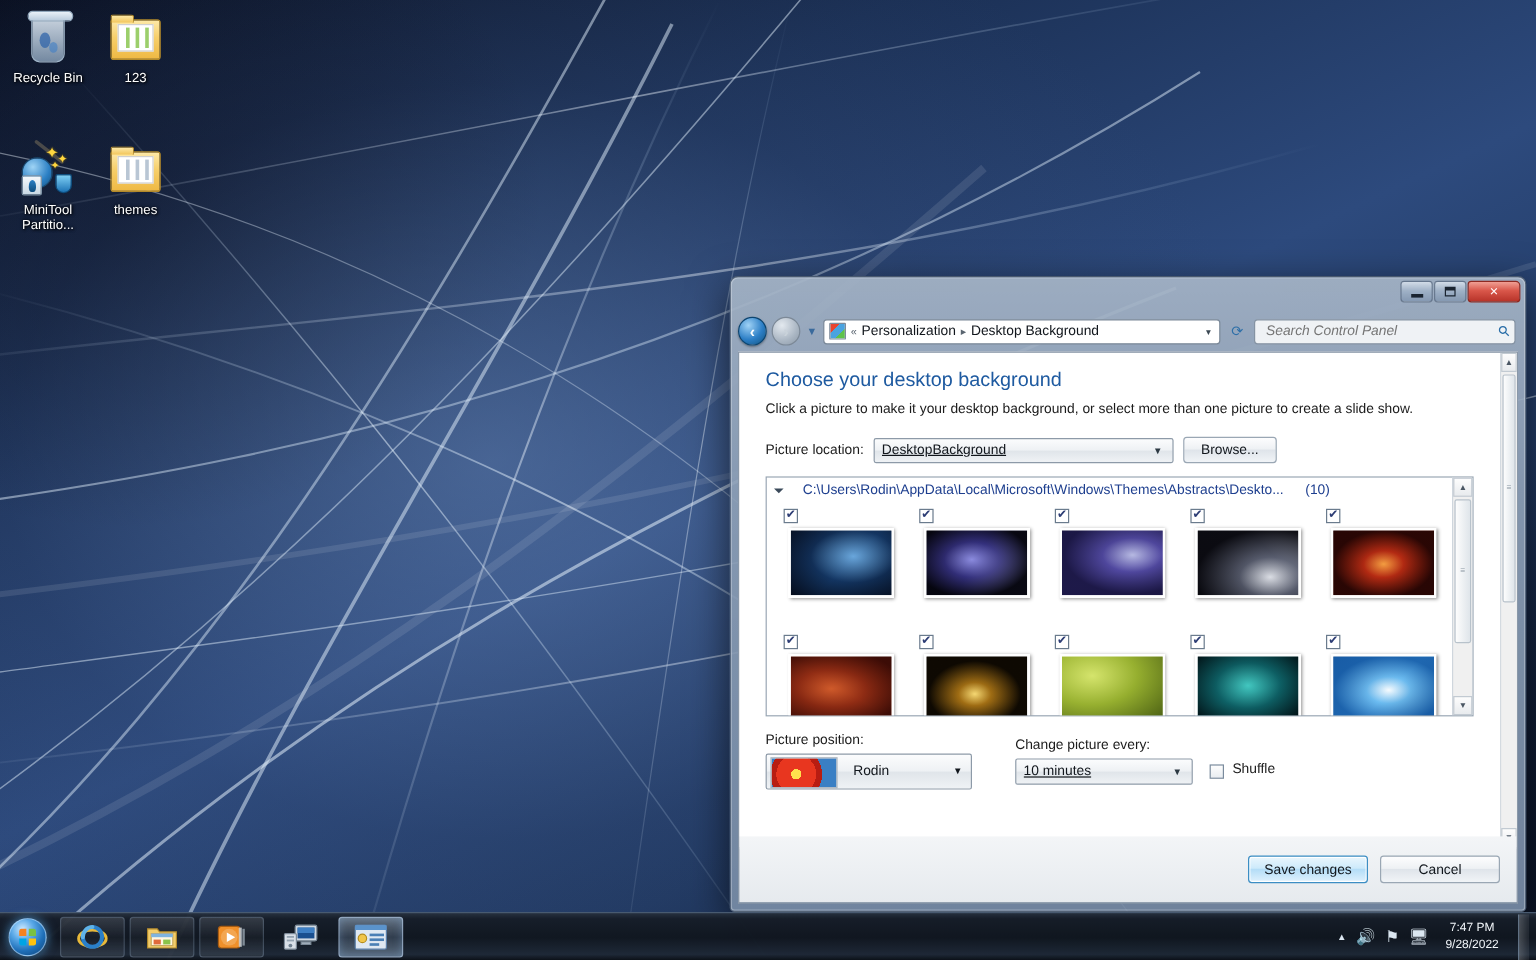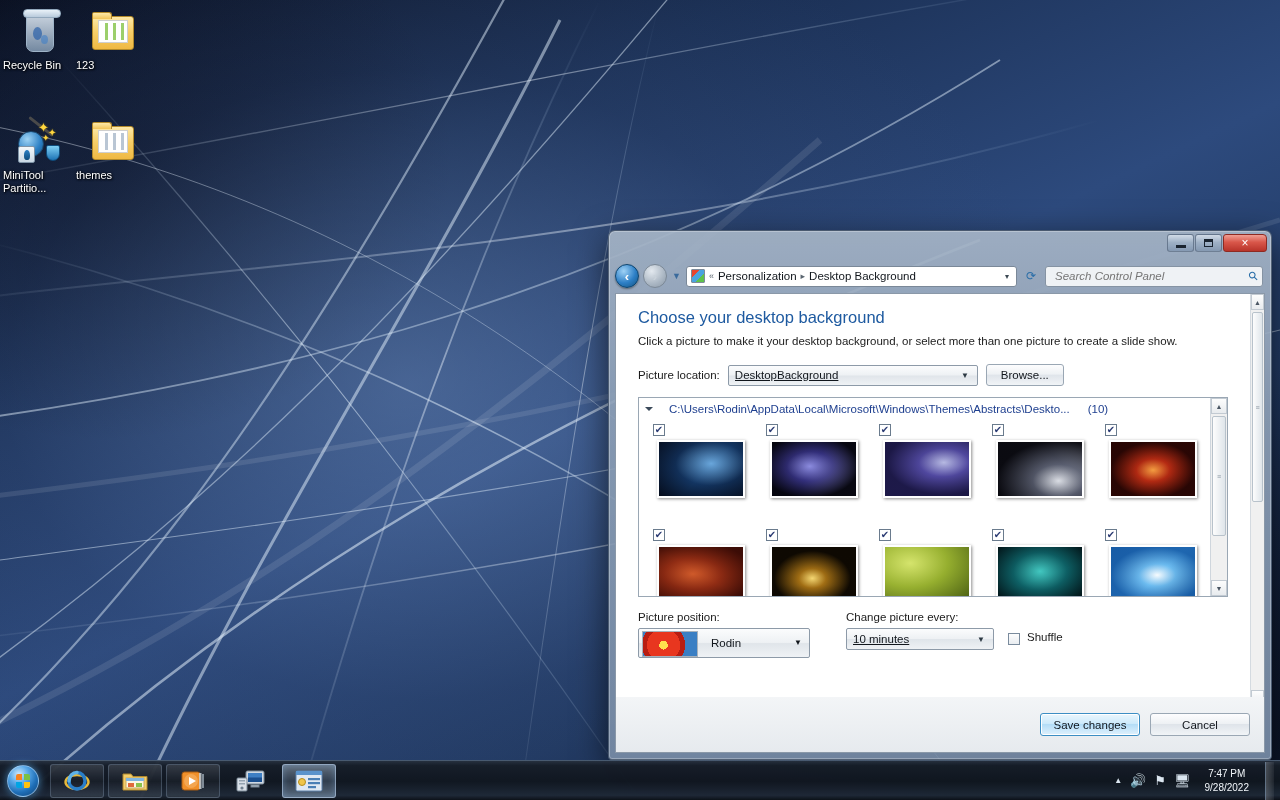--- a/index.html
+++ b/index.html
@@ -19,20 +19,21 @@
       radial-gradient(ellipse 500px 400px at 8% 20%, rgba(12,20,40,0.85) 0%, rgba(12,20,40,0) 70%),
       radial-gradient(ellipse 600px 500px at 85% 85%, rgba(8,14,30,0.8) 0%, rgba(8,14,30,0) 70%),
       linear-gradient(155deg, #0a1020 0%, #1b3055 25%, #2d4a7d 50%, #203860 72%, #0b1426 100%);
     overflow: hidden;
   }
   .streaks { position: absolute; inset: 0; pointer-events: none; }
 
   
   .dicon {
     position: absolute; width: 74px;
+    text-align: center;
     cursor: default;
   }
   .dicon .glyph {
     width: 48px; height: 48px; margin: 0 auto 3px;
     position: relative;
   }
   .dicon .lbl {
     font-size: 11px; color: #fff; line-height: 13px;
     text-shadow: 0 0 3px rgba(0,0,0,0.95), 1px 1px 2px rgba(0,0,0,0.9);
     word-wrap: break-word;
@@ -184,21 +185,21 @@
     position:absolute; left:14px; top:21px; width:88px; height:58px;
     border:2px solid #fff; box-shadow: 1px 1px 3px rgba(0,0,0,0.45);
   }
   #listsb { position:absolute; right:0; top:0; bottom:0; width:17px; background:#f0f0f0; border-left:1px solid #cfd6dd; }
   .sbar-arrow { height:16px; display:flex; align-items:center; justify-content:center; font-size:7px; color:#4a5663;
     background:linear-gradient(180deg,#fdfdfd,#e8ebee); border:1px solid #c2cad2;}
   .sbar-thumb { position:absolute; left:1px; right:1px; background:linear-gradient(90deg,#fdfdfd,#dfe5ea);
     border:1px solid #b8c2cb; border-radius:2px; }
   .grip { position:absolute; left:50%; top:50%; transform:translate(-50%,-50%); font-size:7px; color:#8b97a3; letter-spacing:0; line-height:3px;}
 
-  .bottomrow { display:flex; gap:36px; margin-top:14px; }
+  .bottomrow { display:flex; gap:36px; margin-top:14px;align-items:center; }
   .bcol .flabel { display:block; margin-bottom:5px; }
   #posbox { width:172px; height:30px; position:relative; }
   #posbox .pthumb {
     position:absolute; left:3px; top:2px; width:56px; height:26px; border:1px solid #a8b2bc;
     background: radial-gradient(circle at 38% 55%, #ffe14d 0 12%, #e8361f 12% 46%, #b81d12 46% 60%, #3a7fc4 60%);
   }
   #posbox .pv { position:absolute; left:72px; top:8px; font-size:11.5px; }
   #posbox .pa { position:absolute; right:7px; top:9px; font-size:8px; }
   .chkrow { display:flex; align-items:center; gap:7px; margin-top:6px; }
   .chkbox { width:12px; height:12px; border:1px solid #7a8b9d; background:linear-gradient(180deg,#fdfdfd,#e9edf1); }

